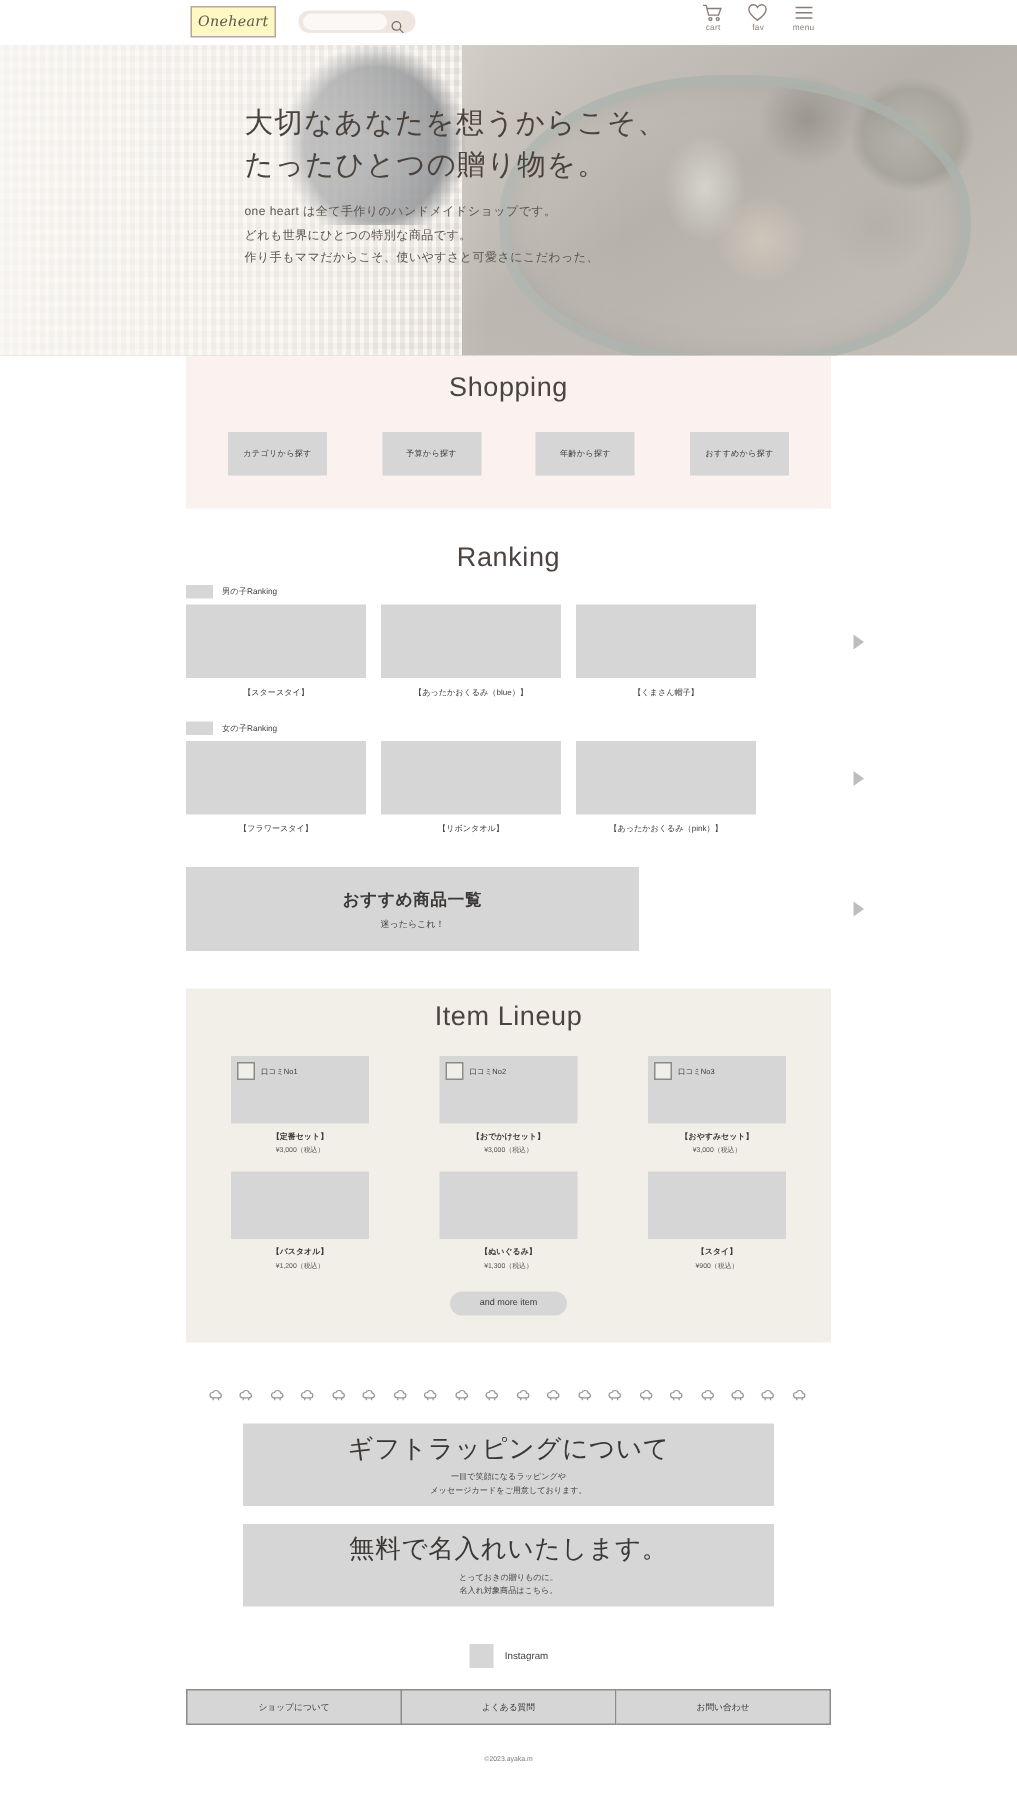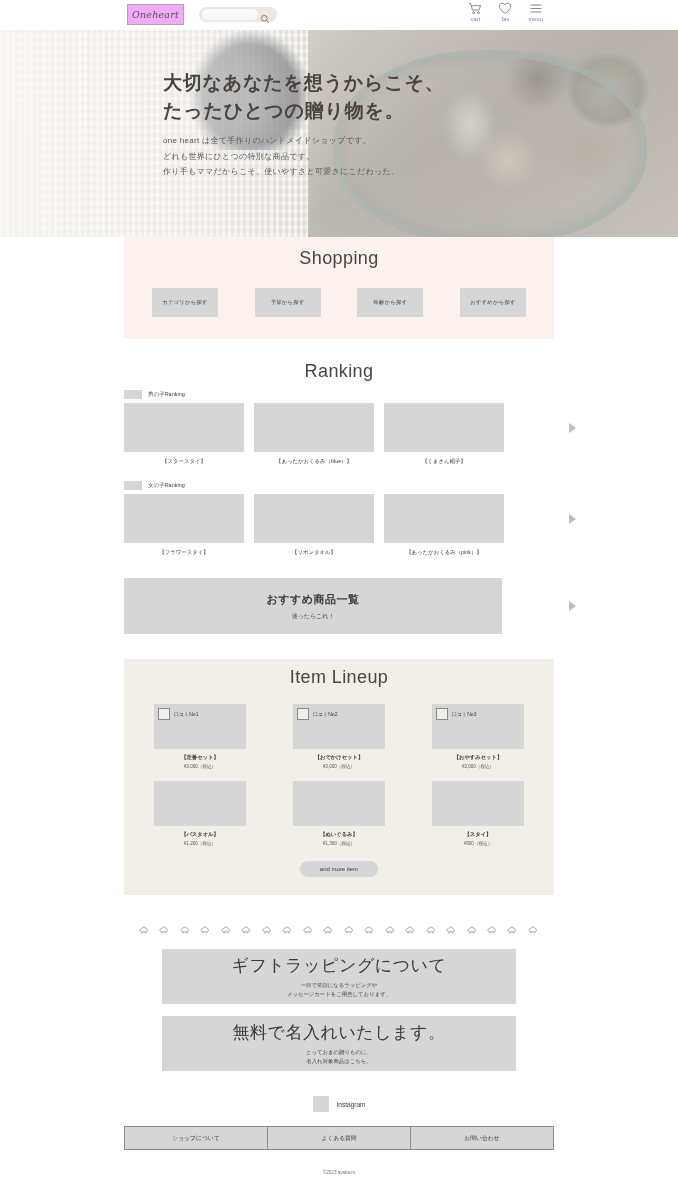--- a/index.html
+++ b/index.html
@@ -18,21 +18,21 @@
     display: flex;
     align-items: center;
     position: relative;
     z-index: 5;
   }
   .logo-box {
     position: absolute; left: 127px; top: 4px;
     width: 57px; height: 21px;
     border: 1px solid #b3a79f;
     display: flex; align-items: center; justify-content: center;
-    background: #f0abfc;
+    background: #fef9c3;
   }
   .logo-text {
     font-family: "DejaVu Serif", serif;
     font-style: italic;
     font-size: 9.5px;
     color: #5c534e;
     letter-spacing: .2px;
   }
   .search-wrap {
     position: absolute; left: 199px; top: 7px;
@@ -90,21 +90,21 @@
     position:absolute; left:190px; top:0; width:120px; height:120px;
     background: radial-gradient(ellipse at 50% 55%, #8d8f92 0%, #75787c 55%, transparent 72%);
     opacity:.85;
   }
   .hero-fade {
     position:absolute; inset:0;
     background: linear-gradient(90deg, rgba(250,248,245,.82) 0%, rgba(250,248,245,.55) 28%, rgba(250,248,245,.08) 48%, rgba(0,0,0,0) 62%);
   }
   .hero-copy { position: absolute; left: 163px; top: 39px; }
   .hero-h1 {
-    font-size: 19px; line-height: 1.45; font-weight: 700;
+    font-size: 19px; line-height: 1.45; font-weight: 400;
     color: #4a423d; letter-spacing: .8px;
   }
   .hero-p { margin-top: 9px; font-size: 8px; line-height: 1.95; color: #5d554f; letter-spacing: .3px; }
 
   
   .shopping {
     background: #fbf1ef;
     width: 430px; margin: 0 auto;
     padding: 11px 0 22px;
   }
@@ -128,21 +128,21 @@
   .rank-name { margin-top: 6px; text-align:center; font-size: 5.4px; color: #3d3937; }
   .arrow {
     position:absolute; right: -22px; top: 50%; transform: translateY(-50%);
     width:0;height:0;border-left:7px solid #bdbdbd;border-top:5px solid transparent;border-bottom:5px solid transparent;
     cursor:pointer;
   }
 
   
   .recommend { width: 430px; margin: 22px auto 0; position: relative; }
   .rec-banner {
-    width: 378px; height: 56px; background: #d6d6d6;
+    width: 302px; height: 56px; background: #d6d6d6;
     display:flex; flex-direction:column; align-items:center; justify-content:center; cursor:pointer;
   }
   .rec-title { font-size: 11px; font-weight: 700; color: #3b3836; letter-spacing:.5px; }
   .rec-sub { font-size: 6px; color: #403c39; margin-top: 5px; }
 
   
   .lineup { width: 430px; margin: 25px auto 0; background: #f2efe9; padding: 8px 0 18px; }
   .lineup-grid { display:flex; justify-content: space-between; padding: 0 30px; margin-top: 16px; }
   .item-card { width: 92px; }
   .item-thumb { width: 92px; height: 45px; background: #d6d6d6; position: relative; }

